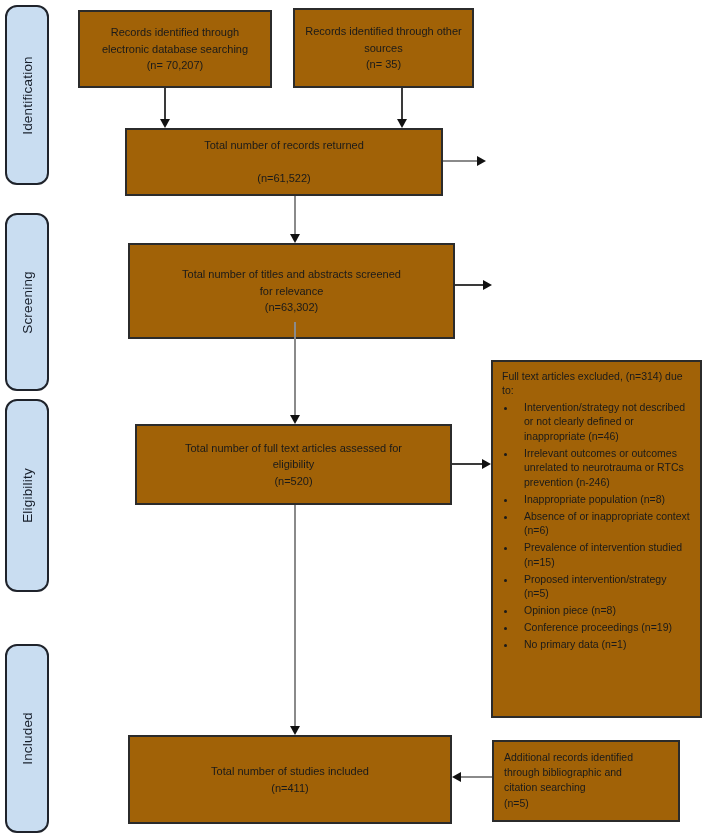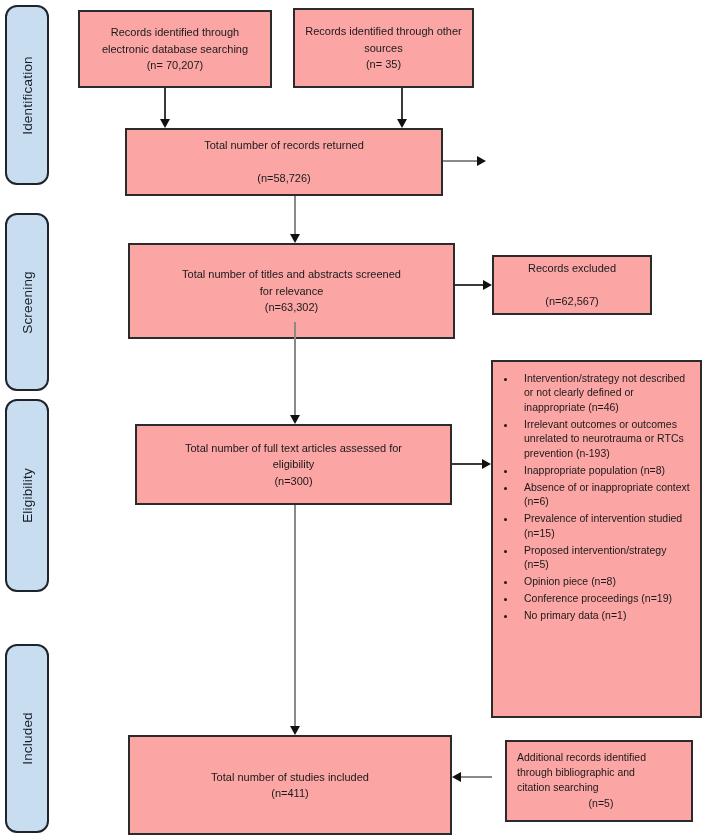--- a/index.html
+++ b/index.html
@@ -12,35 +12,35 @@
     position:absolute;left:5px;width:44px;
     background:#c9ddf1;border:2px solid #1f232b;border-radius:12px;
     display:flex;align-items:center;justify-content:center;box-sizing:border-box;
   }
   .stage span{
     transform:rotate(-90deg);white-space:nowrap;
     font-size:13.5px;color:#161d29;letter-spacing:.2px;
   }
   
   .box{
-    position:absolute;background:#fca5a5;border:2px solid #2b2b2b;box-sizing:border-box;
+    position:absolute;background:#a16207;border:2px solid #2b2b2b;box-sizing:border-box;
     display:flex;align-items:center;justify-content:center;text-align:center;
     font-size:11px;line-height:1.5;padding:4px 8px;
   }
   .box .txt{white-space:pre-line;}
   
   .box.excl{
     display:block;text-align:left;font-size:10.5px;line-height:1.38;padding:7px 6px 6px 9px;
   }
   .excl-header{margin:0 0 2px 0;}
   .excl ul{margin:2px 0 16px 0;padding-left:15px;list-style:disc;}
   .excl li{padding-left:7px;margin-bottom:2.5px;}
   
   .box.additional{display:block;text-align:left;font-size:10.5px;line-height:1.45;padding:8px 6px 4px 10px;}
-  .additional .n{display:block;text-align:center;}
+  .additional .n{display:block;text-align:left;}
   
   .vline{position:absolute;width:1.8px;background:#8a8a8a;}
   .hline{position:absolute;height:1.8px;background:#8a8a8a;}
   .vline.dark,.hline.dark{background:#3a3a3a;}
   .head{position:absolute;width:0;height:0;}
   .head.down{border-left:5px solid transparent;border-right:5px solid transparent;border-top:9px solid #111;}
   .head.right{border-top:5px solid transparent;border-bottom:5px solid transparent;border-left:9px solid #111;}
   .head.left{border-top:5px solid transparent;border-bottom:5px solid transparent;border-right:9px solid #111;}
 </style>
 </head>
@@ -68,58 +68,54 @@
   </div>
   <div class="box" style="left:293px;top:8px;width:181px;height:80px">
     <span class="txt">Records identified through other
 sources
 (n= 35)</span>
   </div>
 
   <div class="box" style="left:125px;top:128px;width:318px;height:68px">
     <span class="txt">Total number of records returned
 
-(n=58,726)</span>
+(n=61,522)</span>
   </div>
 
   <div class="box" style="left:128px;top:243px;width:327px;height:96px">
     <span class="txt">Total number of titles and abstracts screened
 for relevance
 (n=63,302)</span>
   </div>
-  <div class="box" style="left:492px;top:255px;width:160px;height:60px">
-    <span class="txt">Records excluded
-
-(n=62,567)</span>
-  </div>
 
   <div class="box" style="left:135px;top:424px;width:317px;height:81px">
     <span class="txt">Total number of full text articles assessed for
 eligibility
-(n=300)</span>
+(n=520)</span>
   </div>
   <div class="box excl" style="left:491px;top:360px;width:211px;height:358px">
+    <div class="excl-header">Full text articles excluded, (n=314) due to:</div>
     <ul>
       <li>Intervention/strategy not described or not clearly defined or inappropriate (n=46)</li>
-      <li>Irrelevant outcomes or outcomes unrelated to neurotrauma or RTCs prevention (n-193)</li>
+      <li>Irrelevant outcomes or outcomes unrelated to neurotrauma or RTCs prevention (n-246)</li>
       <li>Inappropriate population (n=8)</li>
       <li>Absence of or inappropriate context (n=6)</li>
       <li>Prevalence of intervention studied (n=15)</li>
       <li>Proposed intervention/strategy (n=5)</li>
       <li>Opinion piece (n=8)</li>
       <li>Conference proceedings (n=19)</li>
       <li>No primary data (n=1)</li>
     </ul>
   </div>
 
-  <div class="box" style="left:128px;top:735px;width:324px;height:100px">
+  <div class="box" style="left:128px;top:735px;width:324px;height:89px">
     <span class="txt">Total number of studies included
 (n=411)</span>
   </div>
-  <div class="box additional" style="left:505px;top:740px;width:188px;height:82px">
+  <div class="box additional" style="left:492px;top:740px;width:188px;height:82px">
     <span class="txt">Additional records identified
 through bibliographic and
 citation searching</span>
     <span class="n">(n=5)</span>
   </div>
 
   <div class="vline dark" style="left:164px;top:88px;height:33px"></div>
   <div class="head down" style="left:160px;top:119px"></div>
 
   <div class="vline dark" style="left:401px;top:88px;height:33px"></div>

